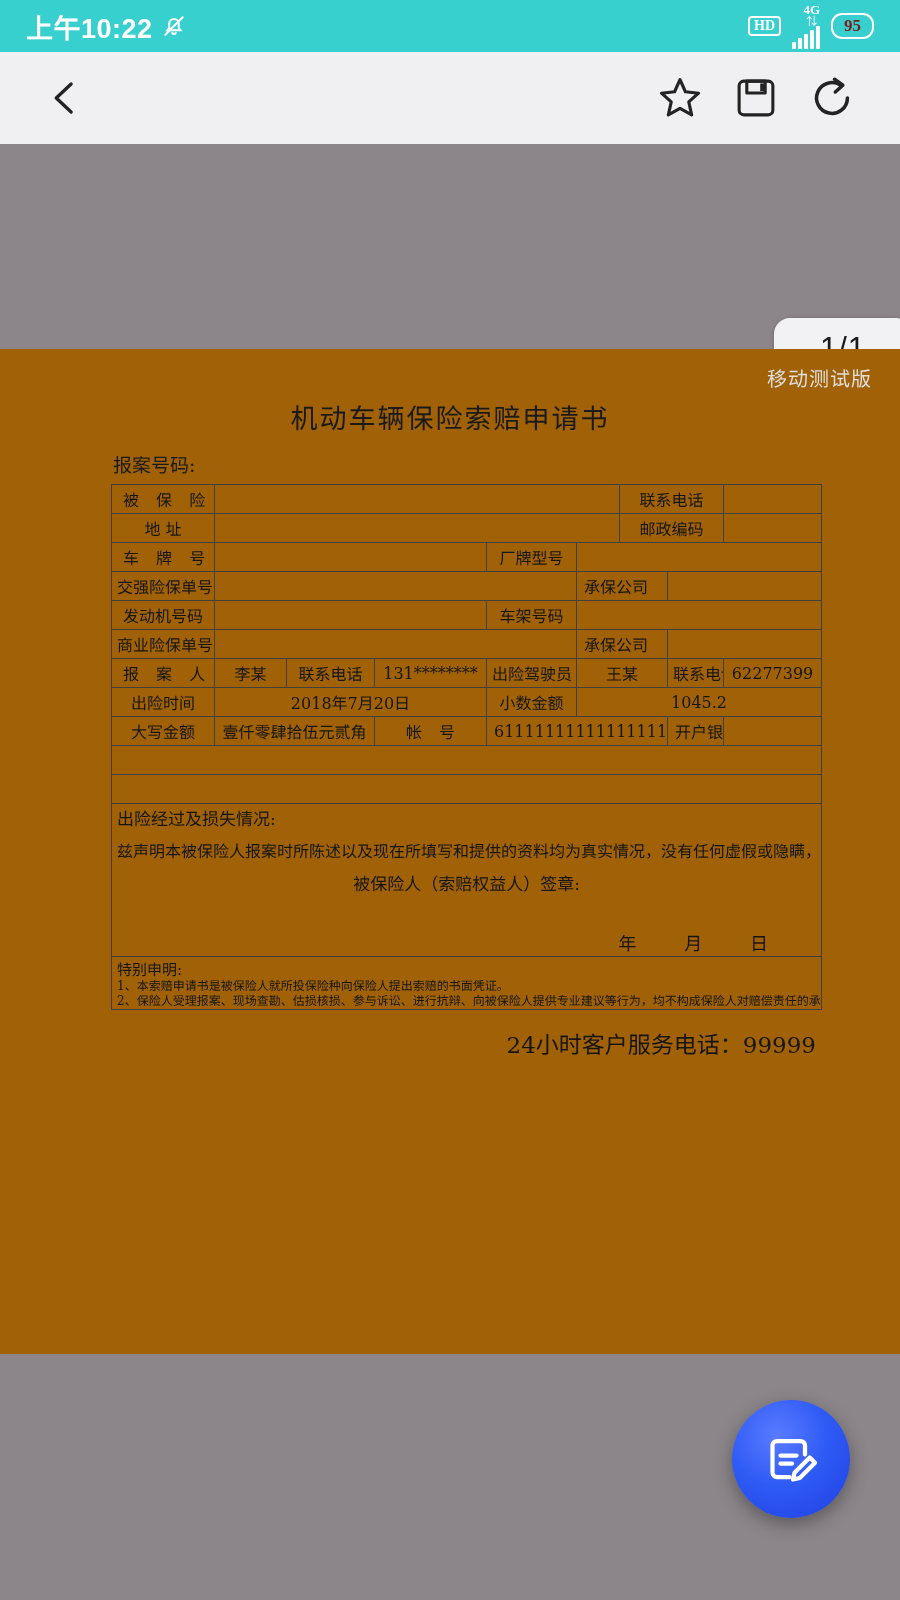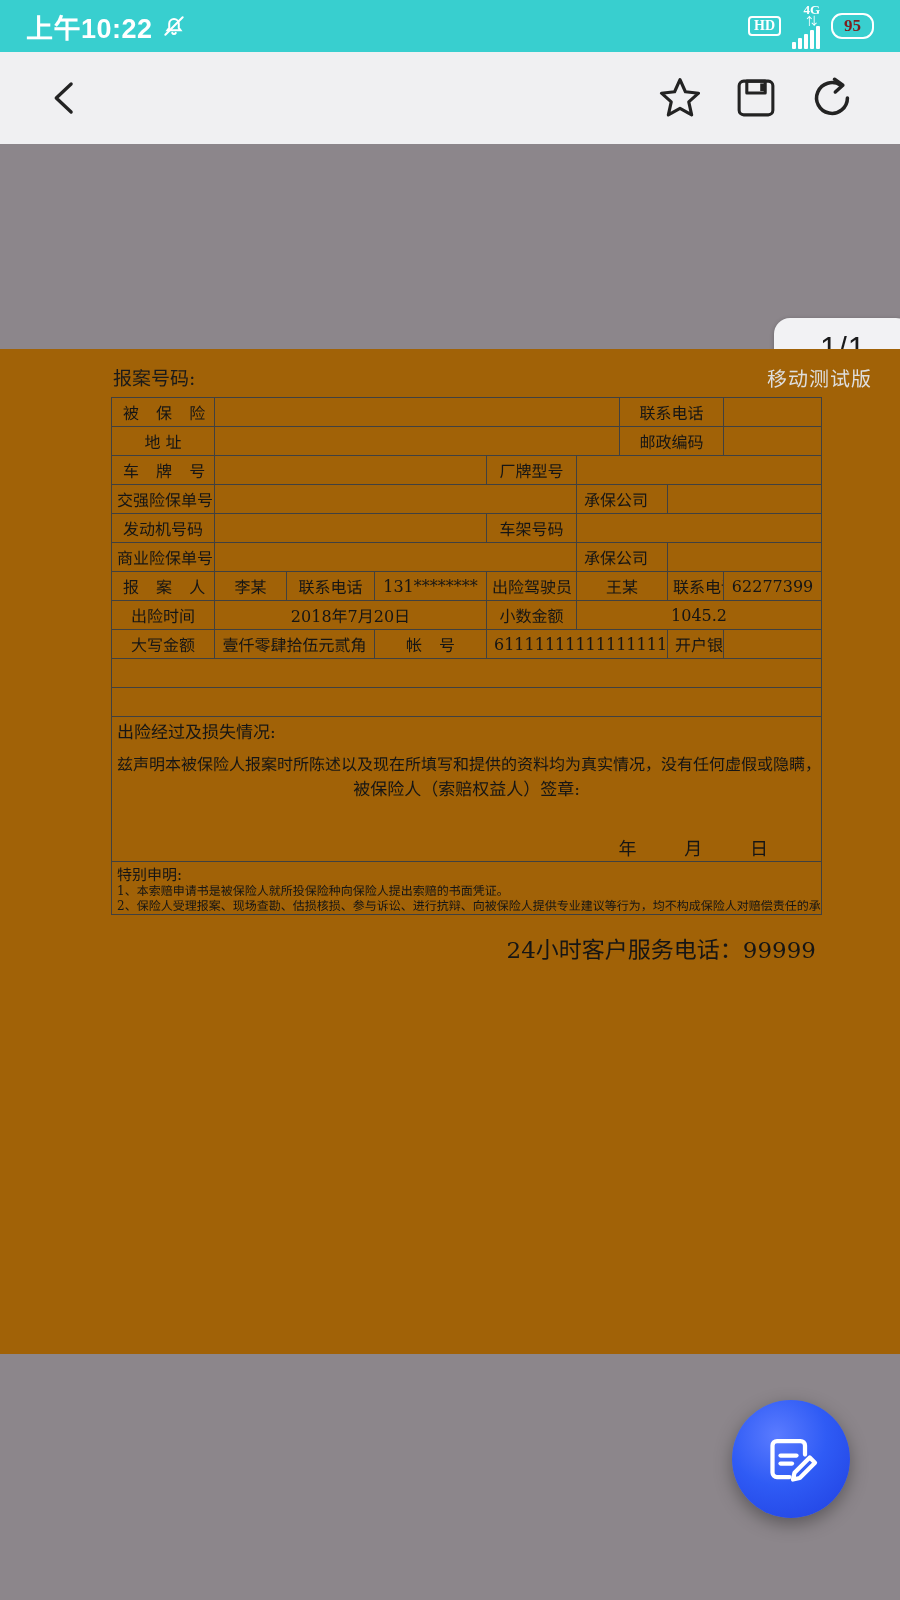--- a/index.html
+++ b/index.html
@@ -110,21 +110,21 @@
   td.free{
     height:152px;vertical-align:top;text-align:left;
     padding:6px 8px 0 8px;white-space:normal;
   }
   td.special{
     height:78px;vertical-align:top;text-align:left;
     padding:3px 8px 0 8px;white-space:normal;
   }
   .free-label{font-size:17px;}
   .free-body{font-size:16px;line-height:1.25;margin-top:12px;text-align:justify;}
-  .sign-line{text-align:center;font-size:17px;}
+  .sign-line{text-align:center;font-size:17px;margin-top:8px;}
   .ymd{
     text-align:right;font-size:18px;margin-top:34px;padding-right:48px;
     letter-spacing:0;
   }
   .ymd span{margin-left:42px;}
   .sp-title{font-size:15px;}
   .sp-item{font-size:12px;line-height:1.22;}
   .doc-footer{
     text-align:right;padding-right:84px;margin-top:16px;
     font-size:23px;color:#151515;
@@ -202,20 +202,21 @@
 </div>
 
 <div class="viewer">
 
   <div class="page-pill">1/1</div>
 
   <div class="doc-page">
 
     <div class="watermark">移动测试版</div>
 
+    <div class="doc-title">机动车辆保险索赔申请书</div>
     <div class="doc-caseno">报案号码:</div>
 
     <table class="form">
       <colgroup>
         <col style="width:103px">
           <col style="width:72px">
           <col style="width:88px">
         <col style="width:112px">
           <col style="width:90px">
           <col style="width:43px">

